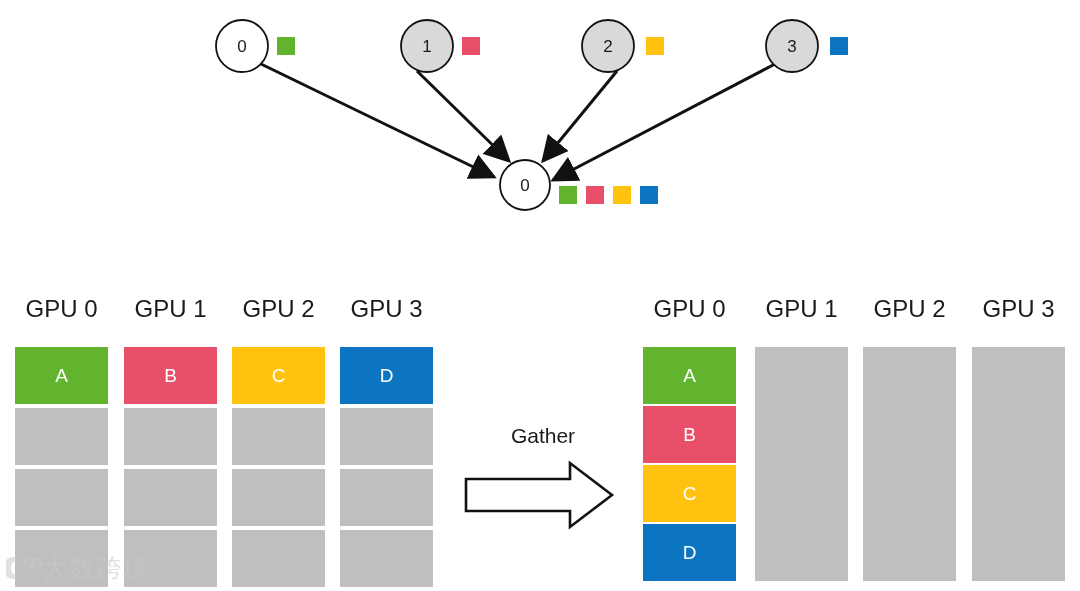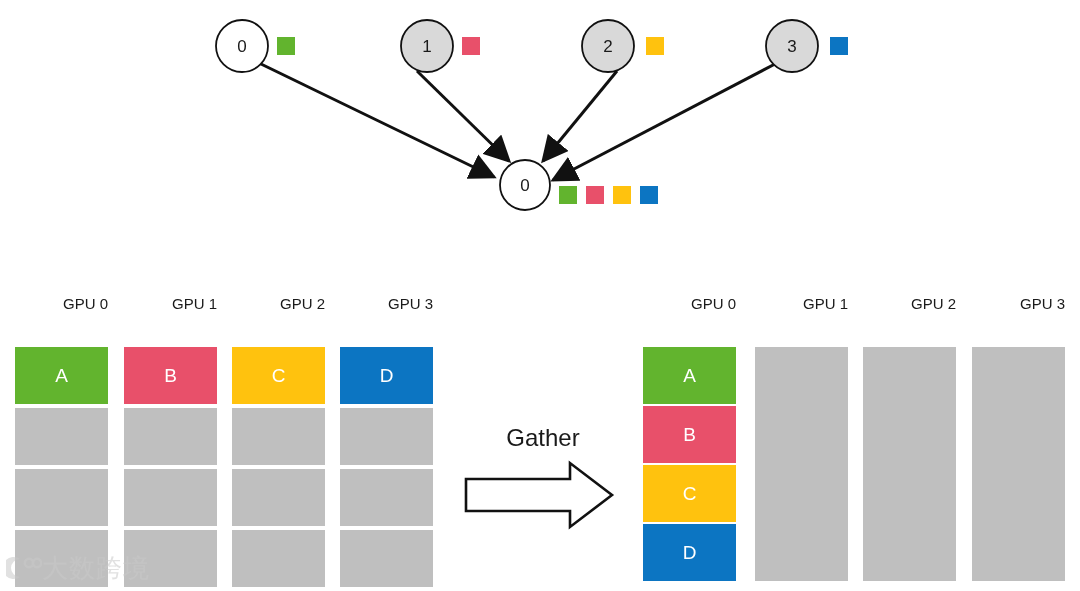--- a/index.html
+++ b/index.html
@@ -29,38 +29,38 @@
     font-size: 17px;
     fill: #1a1a1a;
   }
   .chip {
     position: absolute;
     width: 18px;
     height: 18px;
   }
   .gpu-label {
     position: absolute;
-    font-size: 15px;
+    font-size: 24px;
     color: #1a1a1a;
-    text-align: right;
+    text-align: center;
     white-space: nowrap;
   }
   .block {
     position: absolute;
     box-sizing: border-box;
     display: flex;
     align-items: center;
     justify-content: center;
     color: #ffffff;
     font-size: 19px;
     line-height: 1;
   }
   .gather-label {
     position: absolute;
-    font-size: 24px;
+    font-size: 21px;
     color: #1a1a1a;
     text-align: center;
     white-space: nowrap;
   }
   #gather-arrow-svg {
     position: absolute;
     left: 462px;
     top: 455px;
     width: 160px;
     height: 80px;

